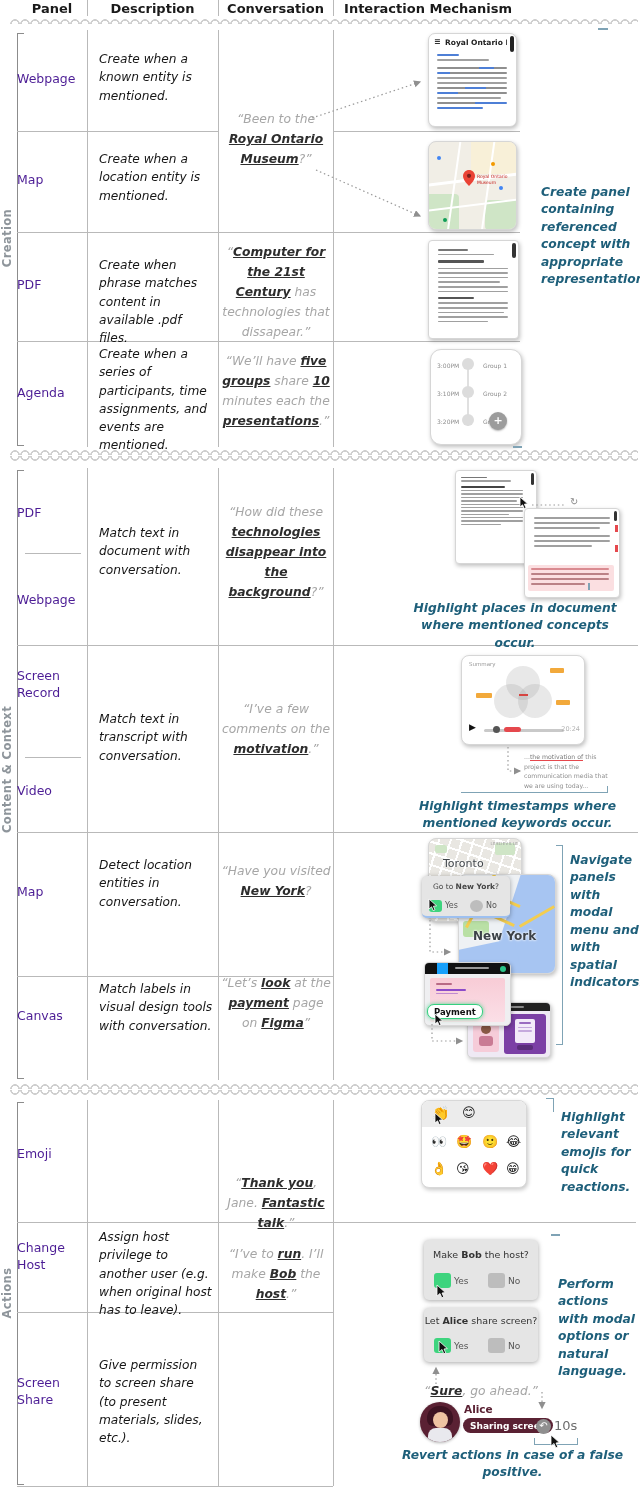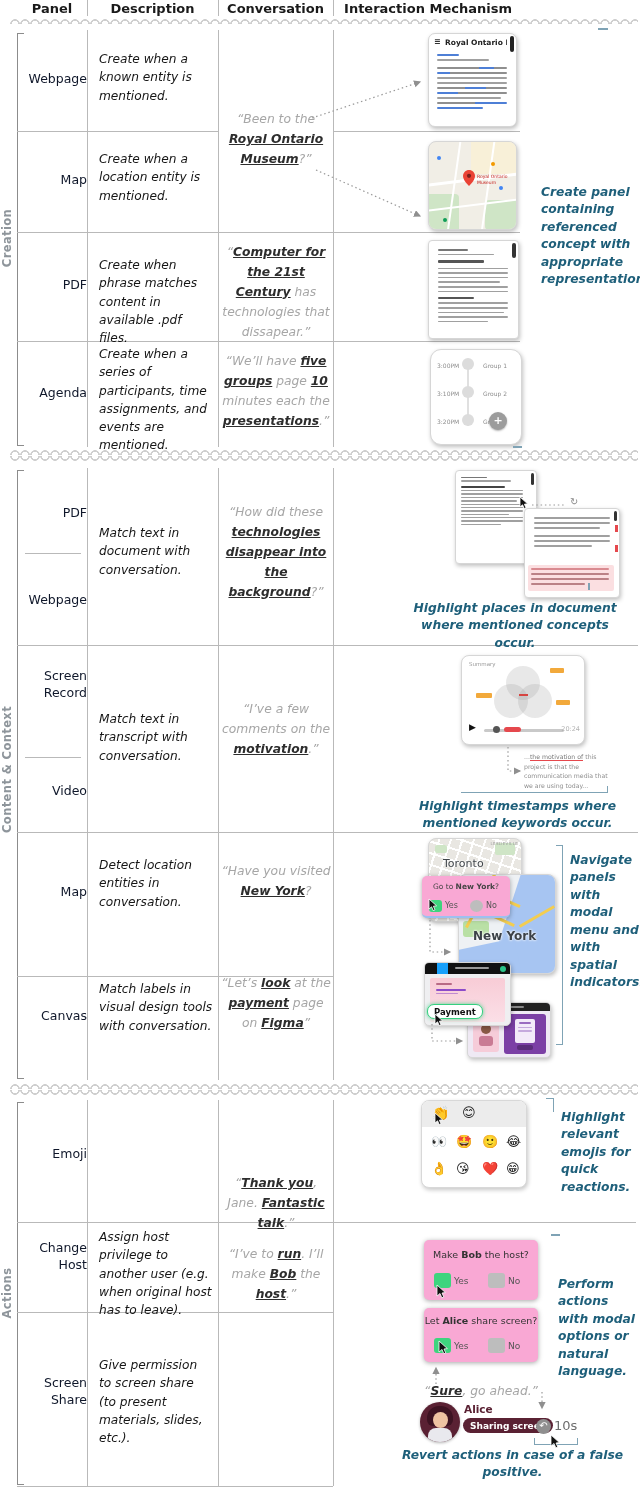--- a/index.html
+++ b/index.html
@@ -7,30 +7,30 @@
         font-family:"DejaVu Sans","Liberation Sans",sans-serif;color:#1c1c1c;}
   .abs{position:absolute;}
   .hdr{font-weight:bold;font-size:13px;color:#1a1a1a;text-align:center;}
   .vl{width:0;border-left:1px solid #b9b9b9;}
   .hl{height:0;border-top:1px solid #b9b9b9;}
   .wave{height:7px;background-image:radial-gradient(circle at 5px 7px,#fff 3.1px,#cfcfcf 3.5px,#cfcfcf 4.6px,rgba(0,0,0,0) 5px);background-size:10px 7px;background-repeat:repeat-x;}
   .wave.flip{transform:scaleY(-1);}
   .seclabel{color:#8e959b;font-weight:bold;font-size:11.5px;letter-spacing:.4px;transform:rotate(-90deg);white-space:nowrap;text-align:center;}
   .brk{border-left:1.5px solid #8c8c8c;}
   .brk-t{height:0;border-top:1.5px solid #8c8c8c;}
-  .plabel{font-size:12.5px;color:#0f172a;text-align:right;line-height:1.35;}
+  .plabel{font-size:12.5px;color:#4c1d95;text-align:left;line-height:1.35;}
   .desc{font-size:12.2px;font-style:italic;color:#161616;line-height:1.5;}
   .quote{font-style:italic;font-size:12.3px;text-align:center;line-height:1.62;}
   .qg{color:#a6a6a6;}
   .qe{color:#2d2d2d;font-weight:bold;text-decoration:underline;}
   .anno{color:#1E5F7A;font-style:italic;font-weight:600;font-size:12.3px;line-height:1.42;}
   .card{background:#fff;border:1px solid #d6d6d6;border-radius:6px;box-shadow:1px 2px 4px rgba(0,0,0,.25);}
   .tb{height:2px;background:#a0a0a0;border-radius:1px;margin:3px 4px;}
   .tick{background:#7FA3B5;height:1.5px;}
-  .modal{background:#f9a8d4;border-radius:5px;box-shadow:0 1px 5px rgba(0,0,0,.35);}
+  .modal{background:#e5e5e5;border-radius:5px;box-shadow:0 1px 5px rgba(0,0,0,.35);}
   .ynbtn{display:inline-block;width:15px;height:13px;border-radius:3px;vertical-align:middle;}
   .ynlab{font-size:9px;color:#555;vertical-align:middle;margin-left:3px;}
   .emoji{font-size:13px;line-height:1;}
   .tiny{font-size:6px;color:#8e8e8e;}
   svg{display:block;}
 </style>
 </head>
 <body>
 
 <div class="page">
@@ -71,21 +71,21 @@
   <div class="abs plabel" style="left:17px;top:277px;width:70px;">PDF</div>
   <div class="abs plabel" style="left:17px;top:385px;width:70px;">Agenda</div>
 
   <div class="abs desc" style="left:99px;top:50px;width:112px;">Create when a known entity is mentioned.</div>
   <div class="abs desc" style="left:99px;top:256px;width:112px;">Create when phrase matches content in available .pdf files.</div>
   <div class="abs desc" style="left:99px;top:150px;width:112px;">Create when a location entity is mentioned.</div>
   <div class="abs desc" style="left:99px;top:345px;width:114px;">Create when a series of participants, time assignments, and events are mentioned.</div>
 
   <div class="abs quote" style="left:221px;top:110px;width:110px;"><span class="qg">“Been to the </span><span class="qe">Royal Ontario Museum</span><span class="qg">?”</span></div>
   <div class="abs quote" style="left:221px;top:243px;width:110px;"><span class="qg">“</span><span class="qe">Computer for the 21st Century</span><span class="qg"> has technologies that dissapear.”</span></div>
-  <div class="abs quote" style="left:221px;top:352px;width:110px;"><span class="qg">“We’ll have </span><span class="qe">five groups</span><span class="qg"> page </span><span class="qe">10</span><span class="qg"> minutes each the </span><span class="qe">presentations</span><span class="qg">.”</span></div>
+  <div class="abs quote" style="left:221px;top:352px;width:110px;"><span class="qg">“We’ll have </span><span class="qe">five groups</span><span class="qg"> share </span><span class="qe">10</span><span class="qg"> minutes each the </span><span class="qe">presentations</span><span class="qg">.”</span></div>
 
   <svg class="abs" style="left:308px;top:74px;" width="120" height="50">
       <line x1="4" y1="44" x2="112" y2="8" stroke="#9a9a9a" stroke-width="1.2" stroke-dasharray="1.5 2.8" marker-end="url(#ah)"></line>
     </svg>
   <svg class="abs" style="left:310px;top:166px;" width="118" height="58">
       <line x1="6" y1="4" x2="110" y2="50" stroke="#9a9a9a" stroke-width="1.2" stroke-dasharray="1.5 2.8" marker-end="url(#ah)"></line>
     </svg>
 
   <div class="abs card" style="left:428px;top:33px;width:87px;height:92px;border-radius:7px;">
     <span class="abs" style="left:5px;top:3px;font-size:8px;font-weight:bold;color:#333;">≡</span>

